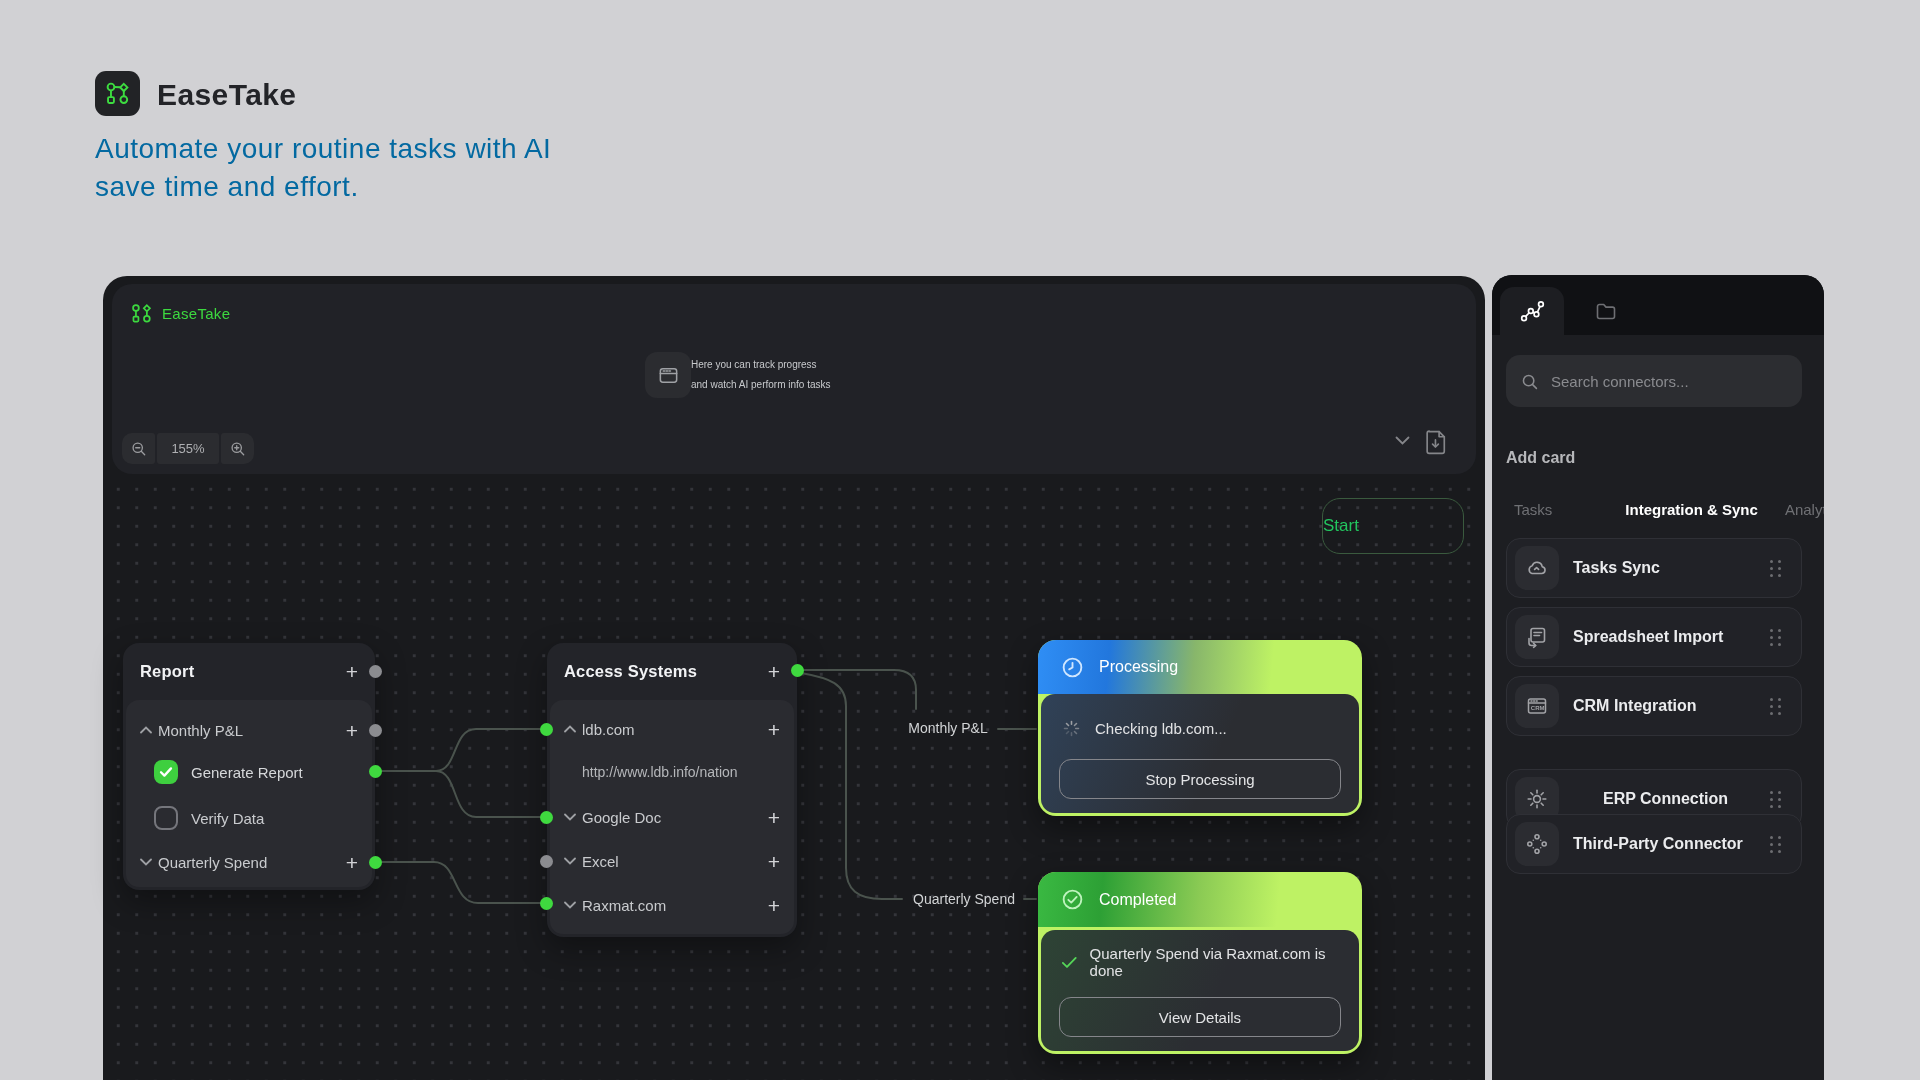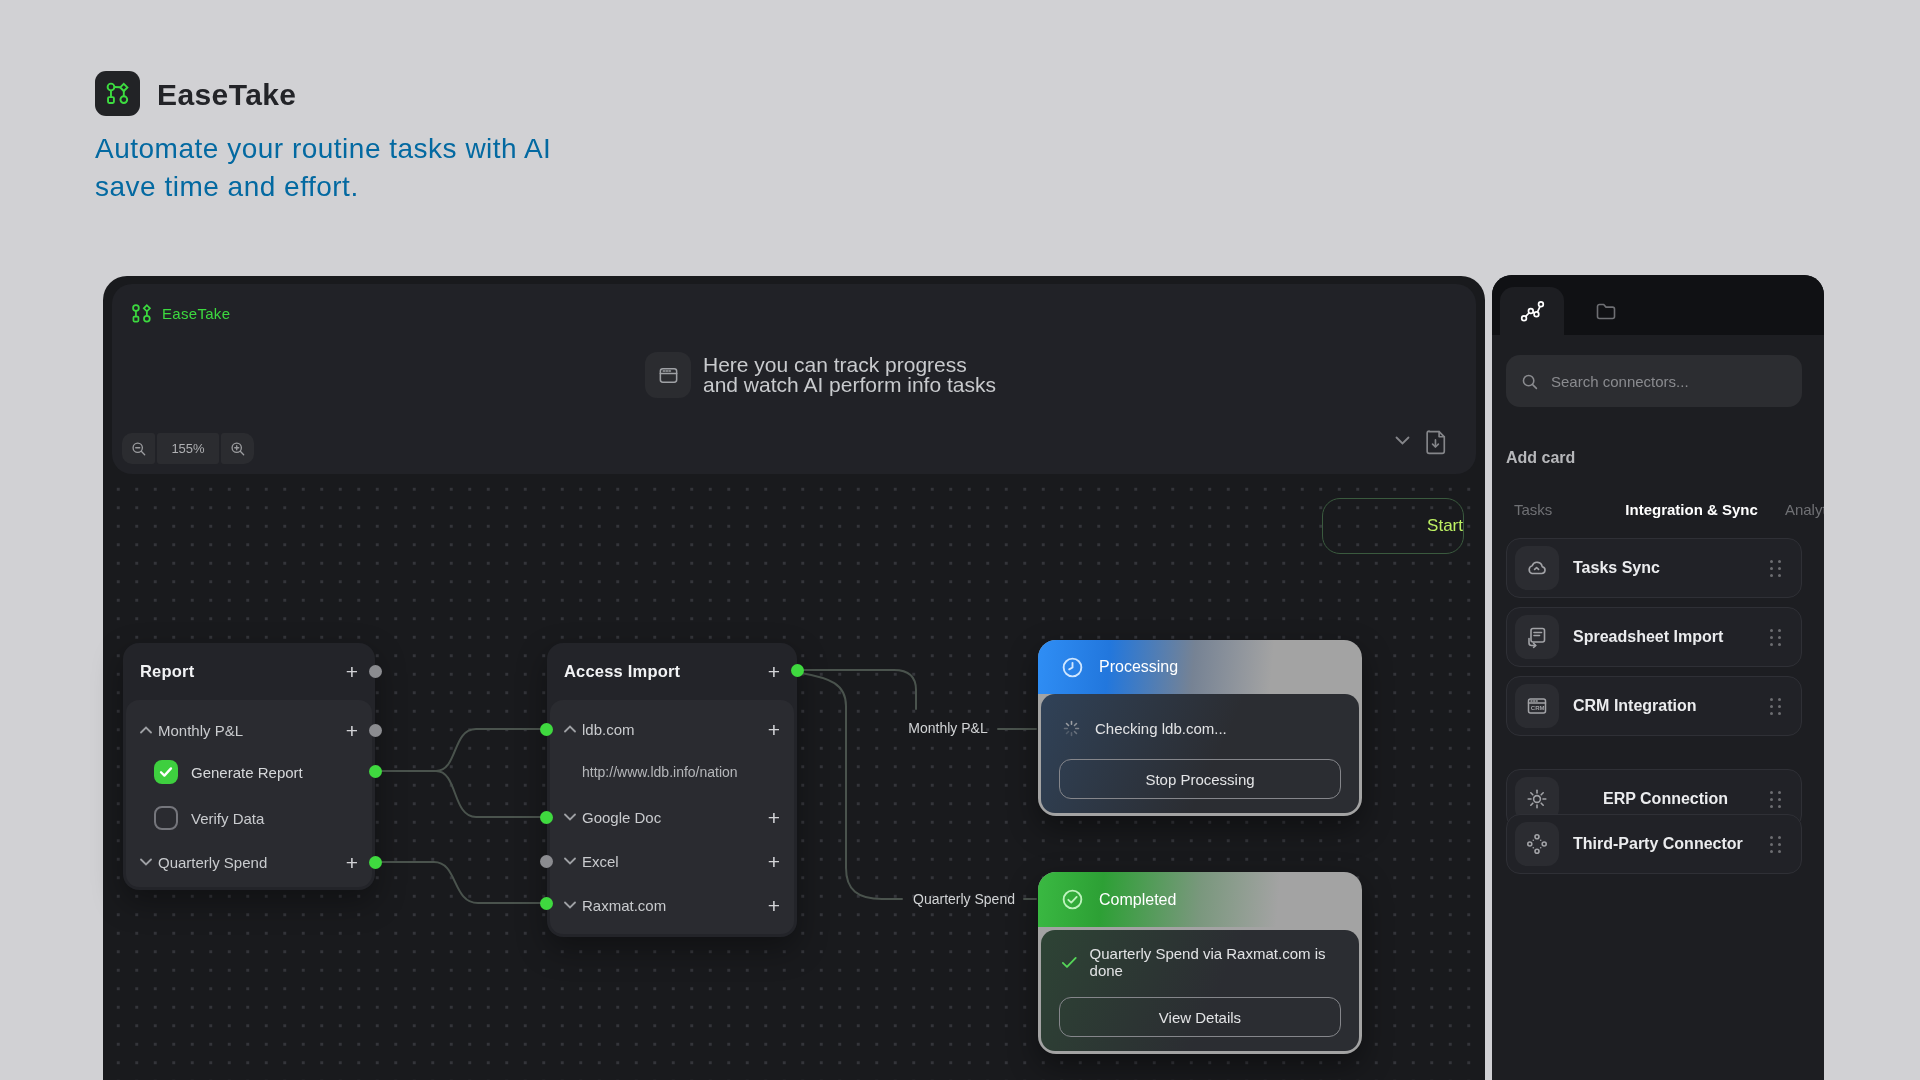--- a/index.html
+++ b/index.html
@@ -10,30 +10,30 @@
   #hero-badge{left:95px;top:71px;width:45px;height:45px;border-radius:11px;background:#222326;display:flex;align-items:center;justify-content:center;}
   #hero-title{left:157px;top:74px;height:42px;display:flex;align-items:center;font-size:30px;font-weight:600;color:#232428;letter-spacing:.4px;}
   #hero-tagline{left:95px;top:130px;font-size:28px;font-weight:300;color:#0369a1;line-height:38px;letter-spacing:.5px;}
 
   
   #main-panel{left:103px;top:276px;width:1382px;height:804px;background:#191a1d;border-radius:24px 24px 0 0;}
   #header-box{left:9px;top:8px;width:1364px;height:190px;background:#212227;border-radius:20px;}
   #ws-brand{left:18px;top:16px;height:26px;display:flex;align-items:center;gap:9px;color:#3cd93f;font-size:15px;font-weight:500;letter-spacing:.3px;}
   #hint-group{left:533px;top:68px;display:flex;align-items:center;}
   .tile{width:46px;height:46px;border-radius:12px;background:#2b2c30;display:flex;align-items:center;justify-content:center;color:#9fa1a5;}
-  #hint-text{margin-left:12px;font-size:21px;line-height:20px;color:#c8cacd;}
+  #hint-text{font-size:10px;line-height:20px;color:#c8cacd;}
   #zoom-ctl{left:10px;top:149px;display:flex;gap:2px;height:31px;}
   .zseg{background:#2b2c30;display:flex;align-items:center;justify-content:center;color:#9b9c9f;}
   .zseg.first{width:33px;border-radius:10px 3px 3px 10px;}
   .zseg.mid{width:62px;border-radius:3px;color:#aeafb2;font-size:13px;}
   .zseg.last{width:33px;border-radius:3px 10px 10px 3px;}
   #hdr-chevron{right:66px;top:152px;color:#85868a;}
   #hdr-export{right:28px;top:145px;color:#85868a;}
   #canvas{left:0;right:0;top:200px;bottom:0;background-image:radial-gradient(circle,#34353a 1.7px,transparent 1.9px);background-size:18.5px 18.5px;background-position:6px 4px;}
-  #start-btn{left:1219px;top:222px;width:140px;height:54px;border-radius:18px;border:1.5px solid #3a5a3e;color:#bef264;font-size:17px;font-weight:500;display:flex;align-items:center;justify-content:flex-end;background:transparent;}
+  #start-btn{left:1219px;top:222px;width:140px;height:54px;border-radius:18px;border:1.5px solid #3a5a3e;color:#22c55e;font-size:17px;font-weight:500;display:flex;align-items:center;justify-content:flex-start;background:transparent;}
 
   
   #edges{left:0;top:0;z-index:2;pointer-events:none;}
   .edge-label{z-index:3;font-size:14px;color:#d2d4d6;text-align:center;}
   .port{width:13px;height:13px;border-radius:50%;z-index:6;}
   .port.green{background:#3fd93f;}
   .port.gray{background:#8b8c90;}
 
   
   .node{z-index:4;background:#232429;border-radius:16px;box-shadow:0 12px 30px rgba(0,0,0,.35);}
@@ -42,21 +42,21 @@
   .plus{font-size:21px;font-weight:300;color:#d2d3d6;line-height:1;}
   .node-inner{position:absolute;left:3px;right:3px;top:57px;bottom:3px;background:#2a2b30;border-radius:13px;}
   .nrow{position:absolute;left:0;right:0;display:flex;align-items:center;padding:0 14px;box-sizing:border-box;}
   .nrow .lbl{font-size:15px;color:#c9cbce;flex:1;}
   .nrow .chev{margin-right:6px;color:#9ea0a4;display:flex;}
   .cbx{width:24px;height:24px;border-radius:8px;box-sizing:border-box;margin-right:13px;display:flex;align-items:center;justify-content:center;}
   .cbx.on{background:#3ecf3f;}
   .cbx.off{border:2px solid #75767c;}
 
   
-  .snode{z-index:4;border-radius:18px;background:#a3a3a3;box-shadow:0 12px 30px rgba(0,0,0,.4);overflow:hidden;}
+  .snode{z-index:4;border-radius:18px;background:#bef264;box-shadow:0 12px 30px rgba(0,0,0,.4);overflow:hidden;}
   .shd{position:absolute;left:0;right:0;top:0;display:flex;align-items:center;padding:0 22px;box-sizing:border-box;color:#fff;font-size:16px;font-weight:500;gap:14px;}
   #processing .shd{height:54px;background:linear-gradient(95deg,#2f8ef5 0%,#2277dd 22%,rgba(34,70,120,.35) 48%,rgba(34,36,41,0) 72%);}
   #completed .shd{height:55px;background:linear-gradient(95deg,#3ab942 0%,#2da035 20%,rgba(45,130,55,.35) 50%,rgba(34,36,41,0) 74%);}
   .sbody{position:absolute;left:3px;right:3px;bottom:3px;border-radius:14px;background:#2b2d32;}
   #processing .sbody{top:54px;background:linear-gradient(115deg,rgba(56,100,150,.38) 0%,rgba(41,43,48,0) 55%),#2b2d32;}
   #completed .sbody{top:58px;background:linear-gradient(115deg,rgba(52,120,60,.30) 0%,rgba(41,43,48,0) 55%),#2b2d32;}
   .srow{position:absolute;left:20px;right:18px;display:flex;align-items:center;gap:13px;color:#e2e3e5;font-size:15px;}
   .sbtn{position:absolute;left:18px;right:18px;height:38px;border-radius:12px;border:1.5px solid #85868b;display:flex;align-items:center;justify-content:center;color:#e3e4e6;font-size:15px;background:transparent;}
 
   
@@ -221,21 +221,21 @@
             </svg>
         </span>
         <span class="lbl">Quarterly Spend</span>
         <span class="plus">+</span>
       </div>
     </div>
   </div>
 
   <div class="abs node" id="access" style="left:547px;top:643px;width:250px;height:294px;">
     <div class="node-hd">
-      <span class="ttl">Access Import</span>
+      <span class="ttl">Access Systems</span>
       <span class="plus">+</span>
     </div>
     <div class="node-inner">
       <div class="nrow" style="top:13px;height:32px;">
         <span class="chev">
           <svg width="12" height="8" viewBox="0 0 12 8" fill="none" stroke="currentColor" stroke-width="1.8" stroke-linecap="round">
               <polyline points="1,6.5 6,1.5 11,6.5"></polyline>
             </svg>
         </span>
         <span class="lbl">ldb.com</span>

